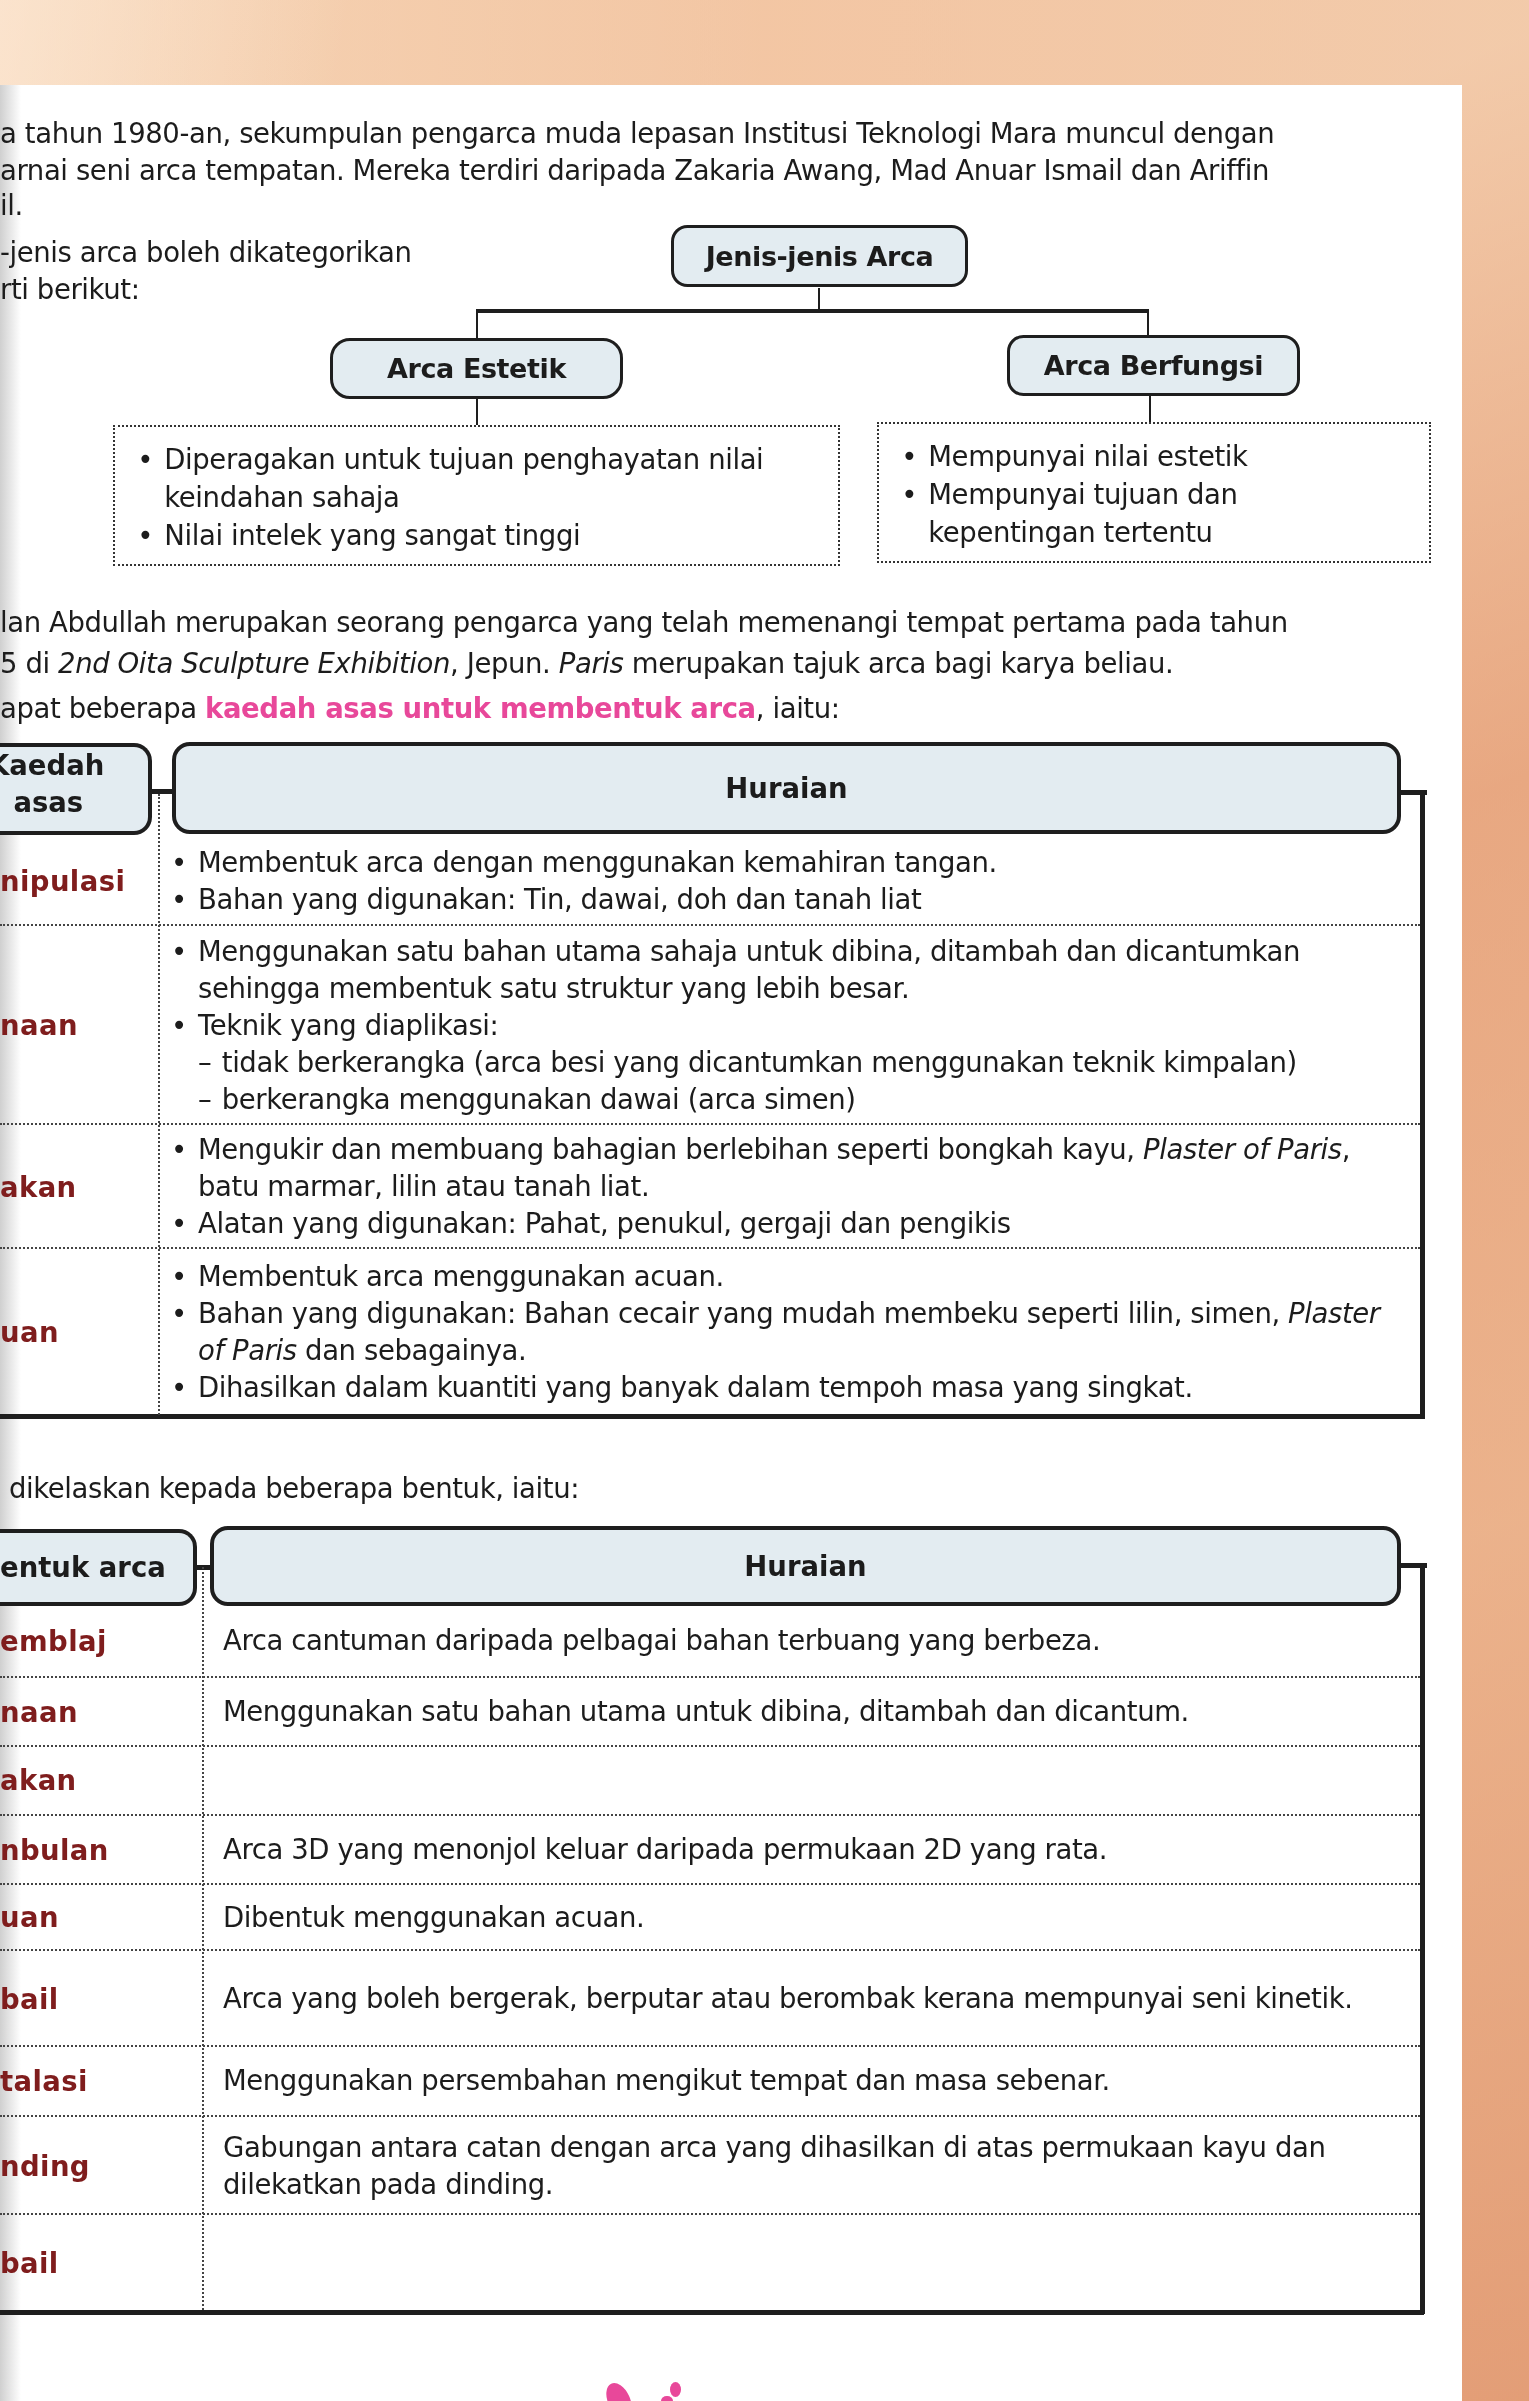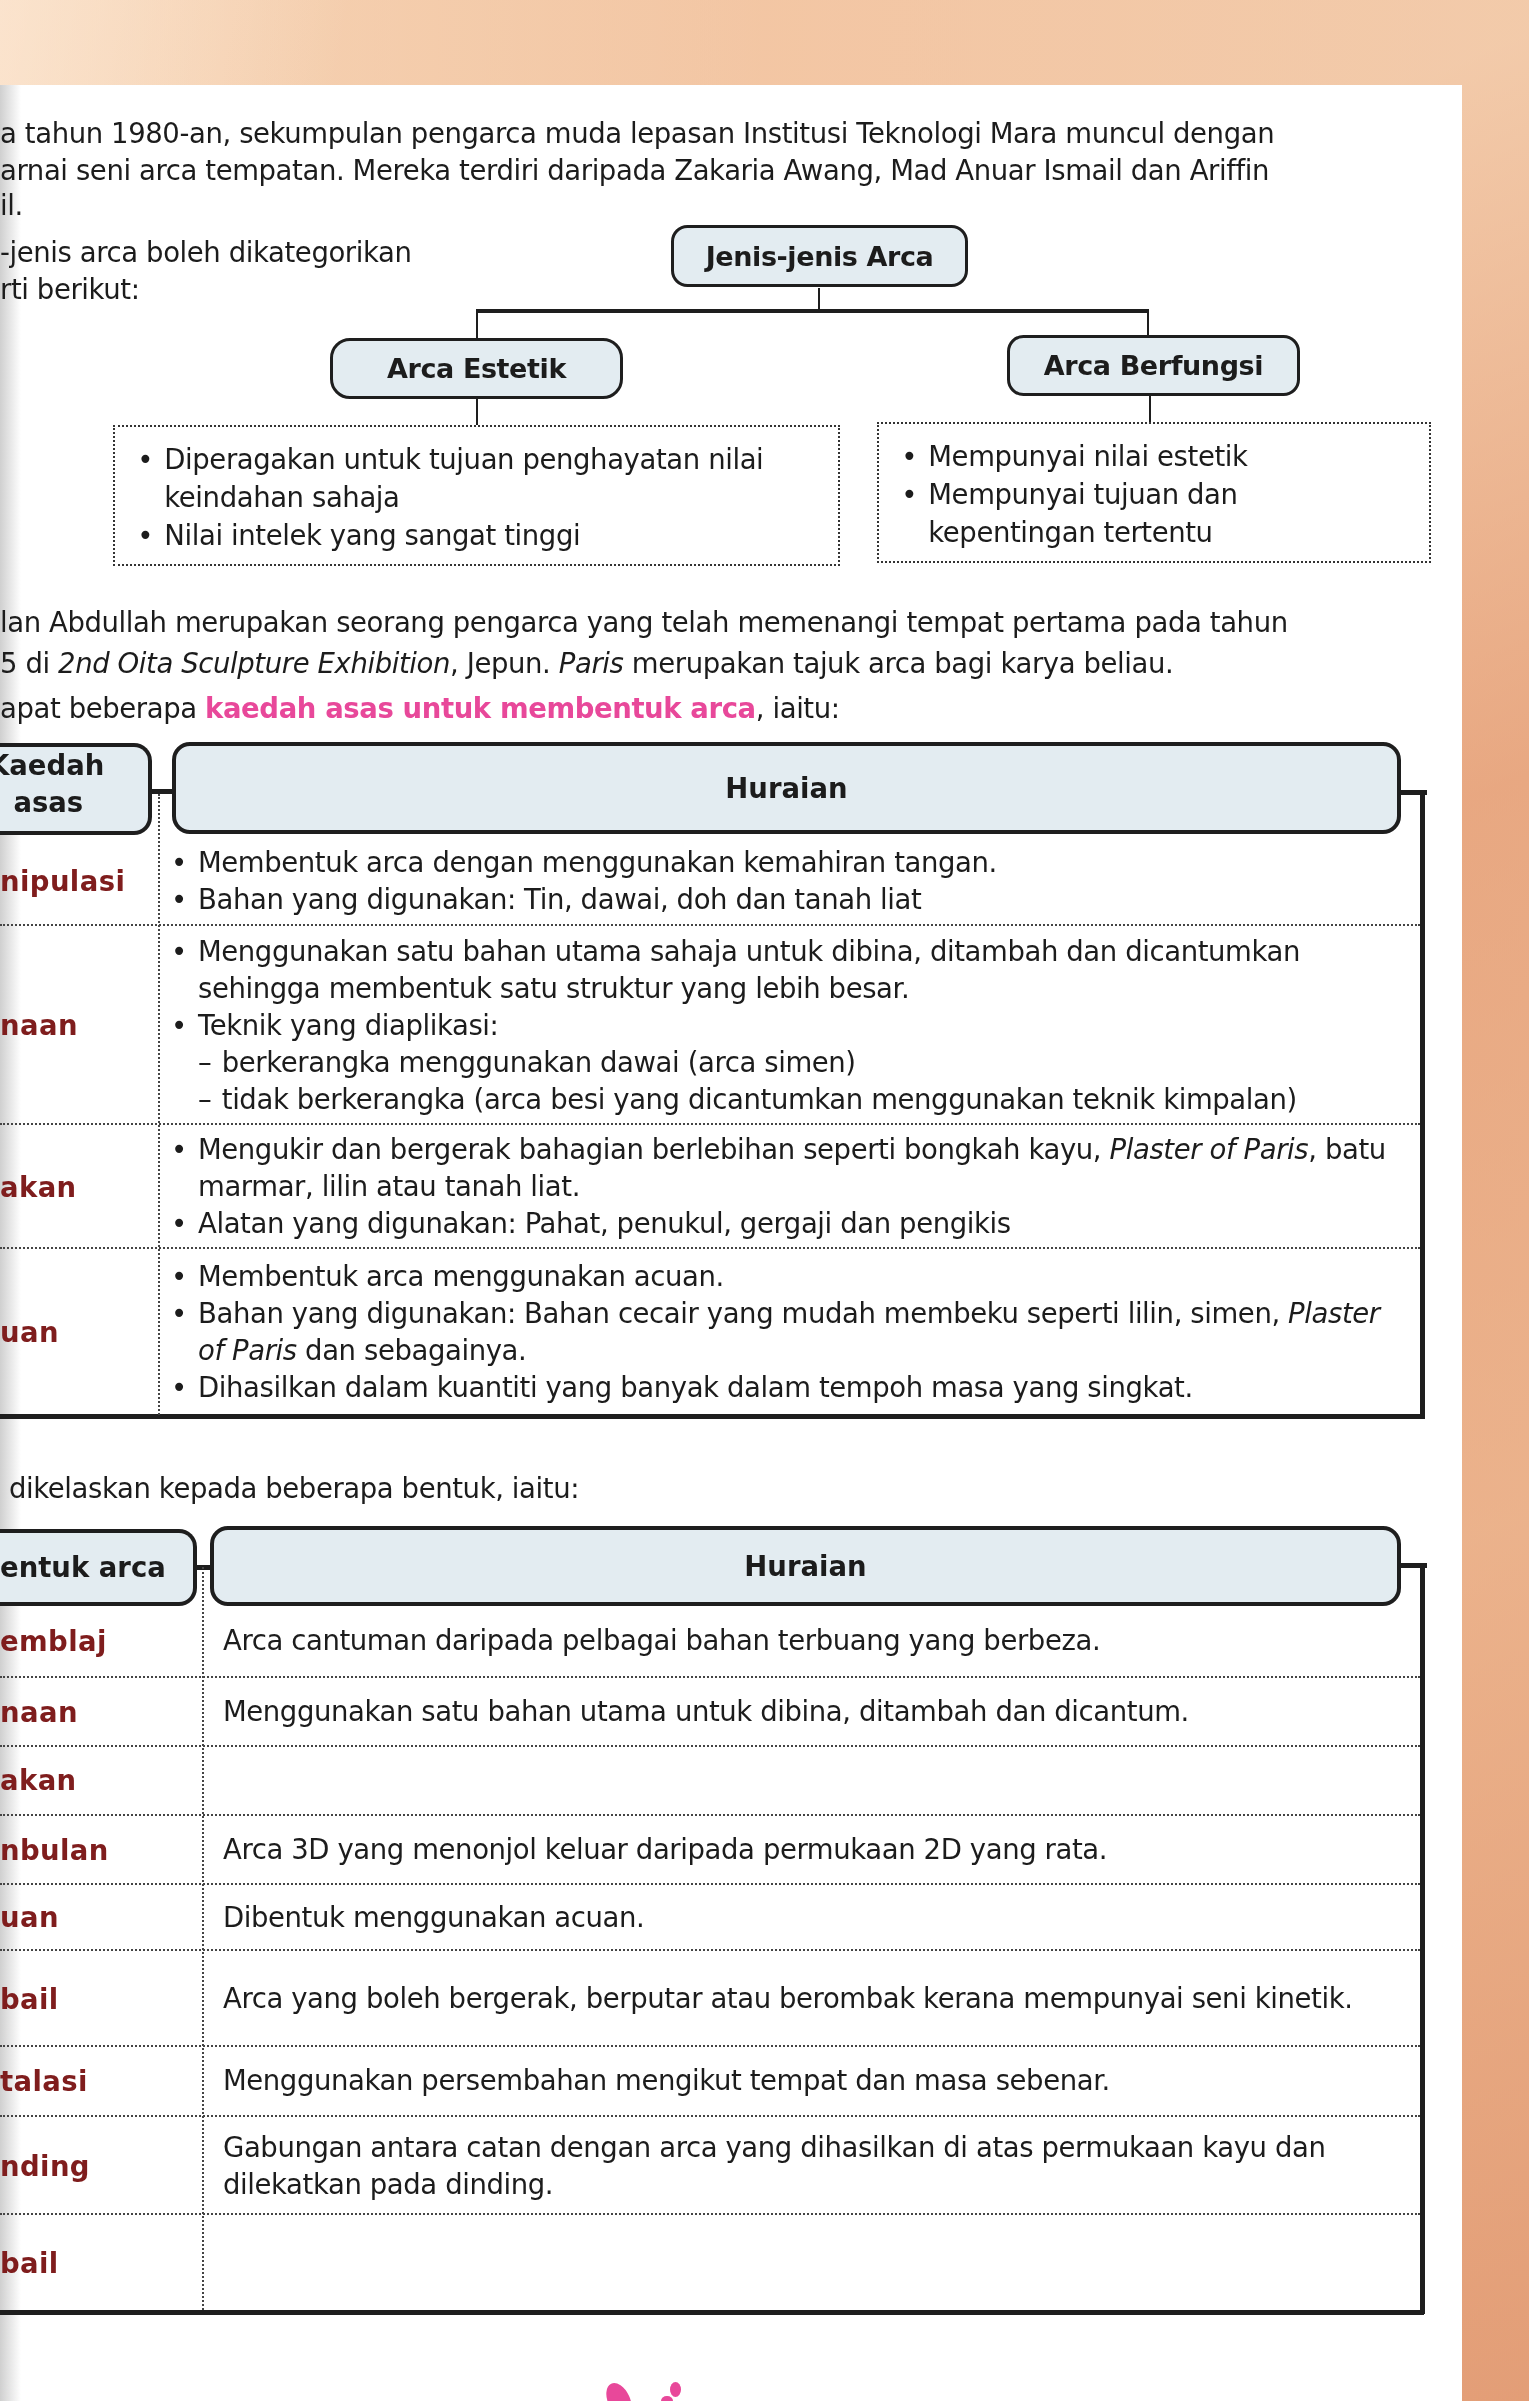--- a/index.html
+++ b/index.html
@@ -139,31 +139,31 @@
       </ul>
     </div>
   </div>
 
   <div class="row" style="top:924px; height:200px; width:1420px;">
     <div class="cell-l">naan</div>
     <div class="cell-r" style="left:165px; right:0;">
       <ul>
         <li style="width:1189px;">Menggunakan satu bahan utama sahaja untuk dibina, ditambah dan dicantumkan sehingga membentuk satu struktur yang lebih besar.</li>
         <li>Teknik yang diaplikasi:</li>
+        <li class="sub"><span class="dash">–</span><span>tidak berkerangka (arca besi yang dicantumkan menggunakan teknik kimpalan)</span></li>
         <li class="sub"><span class="dash">–</span><span>berkerangka menggunakan dawai (arca simen)</span></li>
-        <li class="sub"><span class="dash">–</span><span>tidak berkerangka (arca besi yang dicantumkan menggunakan teknik kimpalan)</span></li>
       </ul>
     </div>
   </div>
 
   <div class="row" style="top:1123px; height:125px; width:1420px;">
     <div class="cell-l">akan</div>
     <div class="cell-r" style="left:165px; right:0;">
       <ul>
-        <li style="width:1189px;"><span>Mengukir dan bergerak bahagian berlebihan seperti bongkah kayu, </span><i>Plaster of Paris</i><span>, batu marmar, lilin atau tanah liat.</span></li>
+        <li style="width:1189px;"><span>Mengukir dan membuang bahagian berlebihan seperti bongkah kayu, </span><i>Plaster of Paris</i><span>, batu marmar, lilin atau tanah liat.</span></li>
         <li>Alatan yang digunakan: Pahat, penukul, gergaji dan pengikis</li>
       </ul>
     </div>
   </div>
 
   <div class="row" style="top:1247px; height:168px; width:1420px;">
     <div class="cell-l">uan</div>
     <div class="cell-r" style="left:165px; right:0;">
       <ul>
         <li>Membentuk arca menggunakan acuan.</li>

